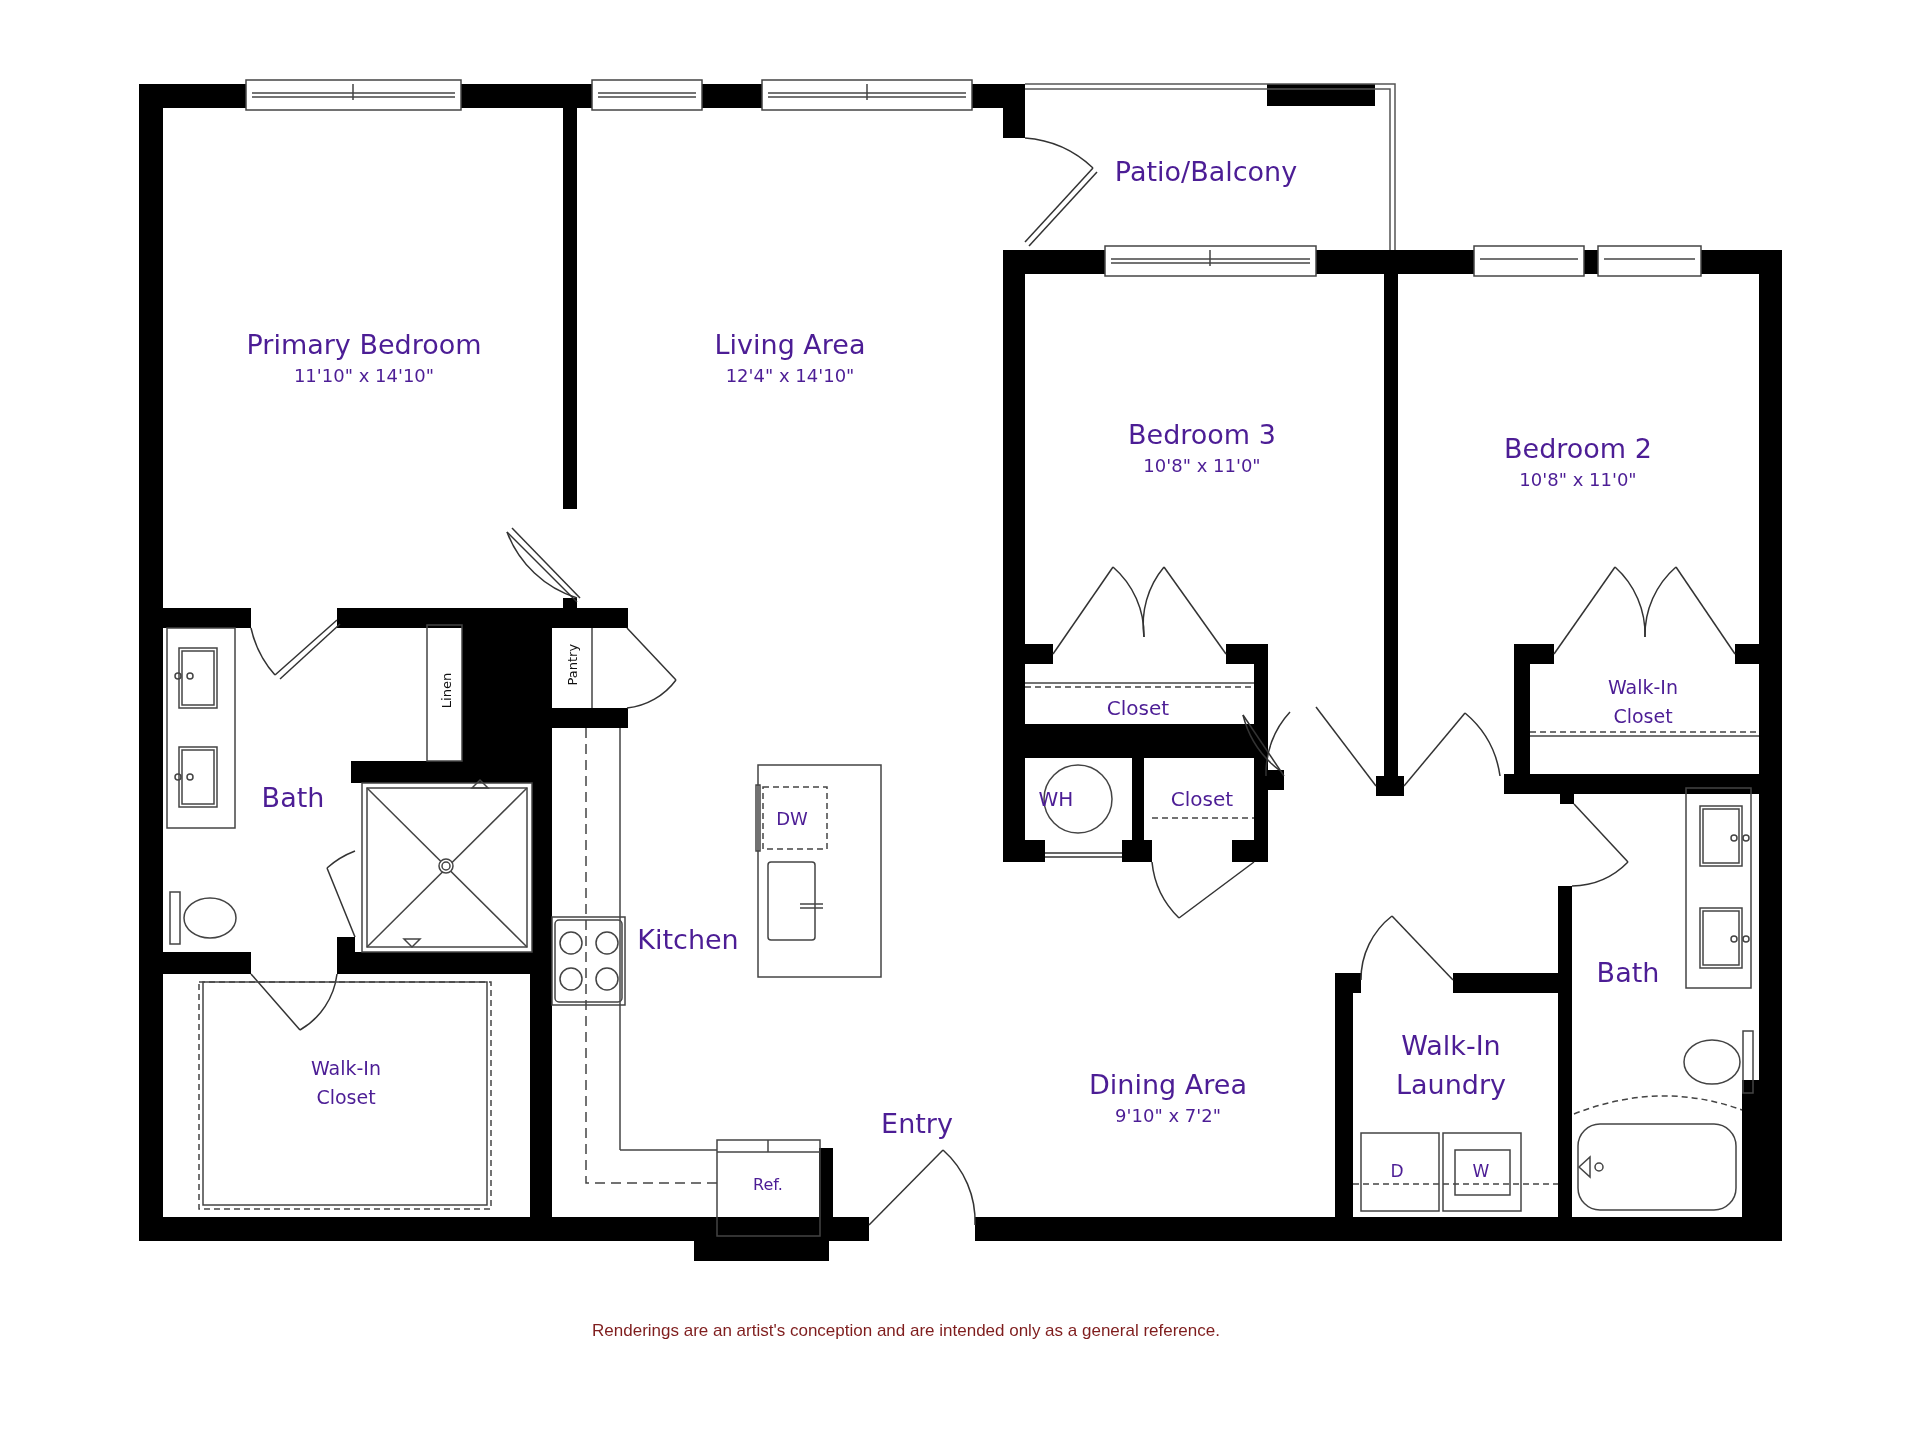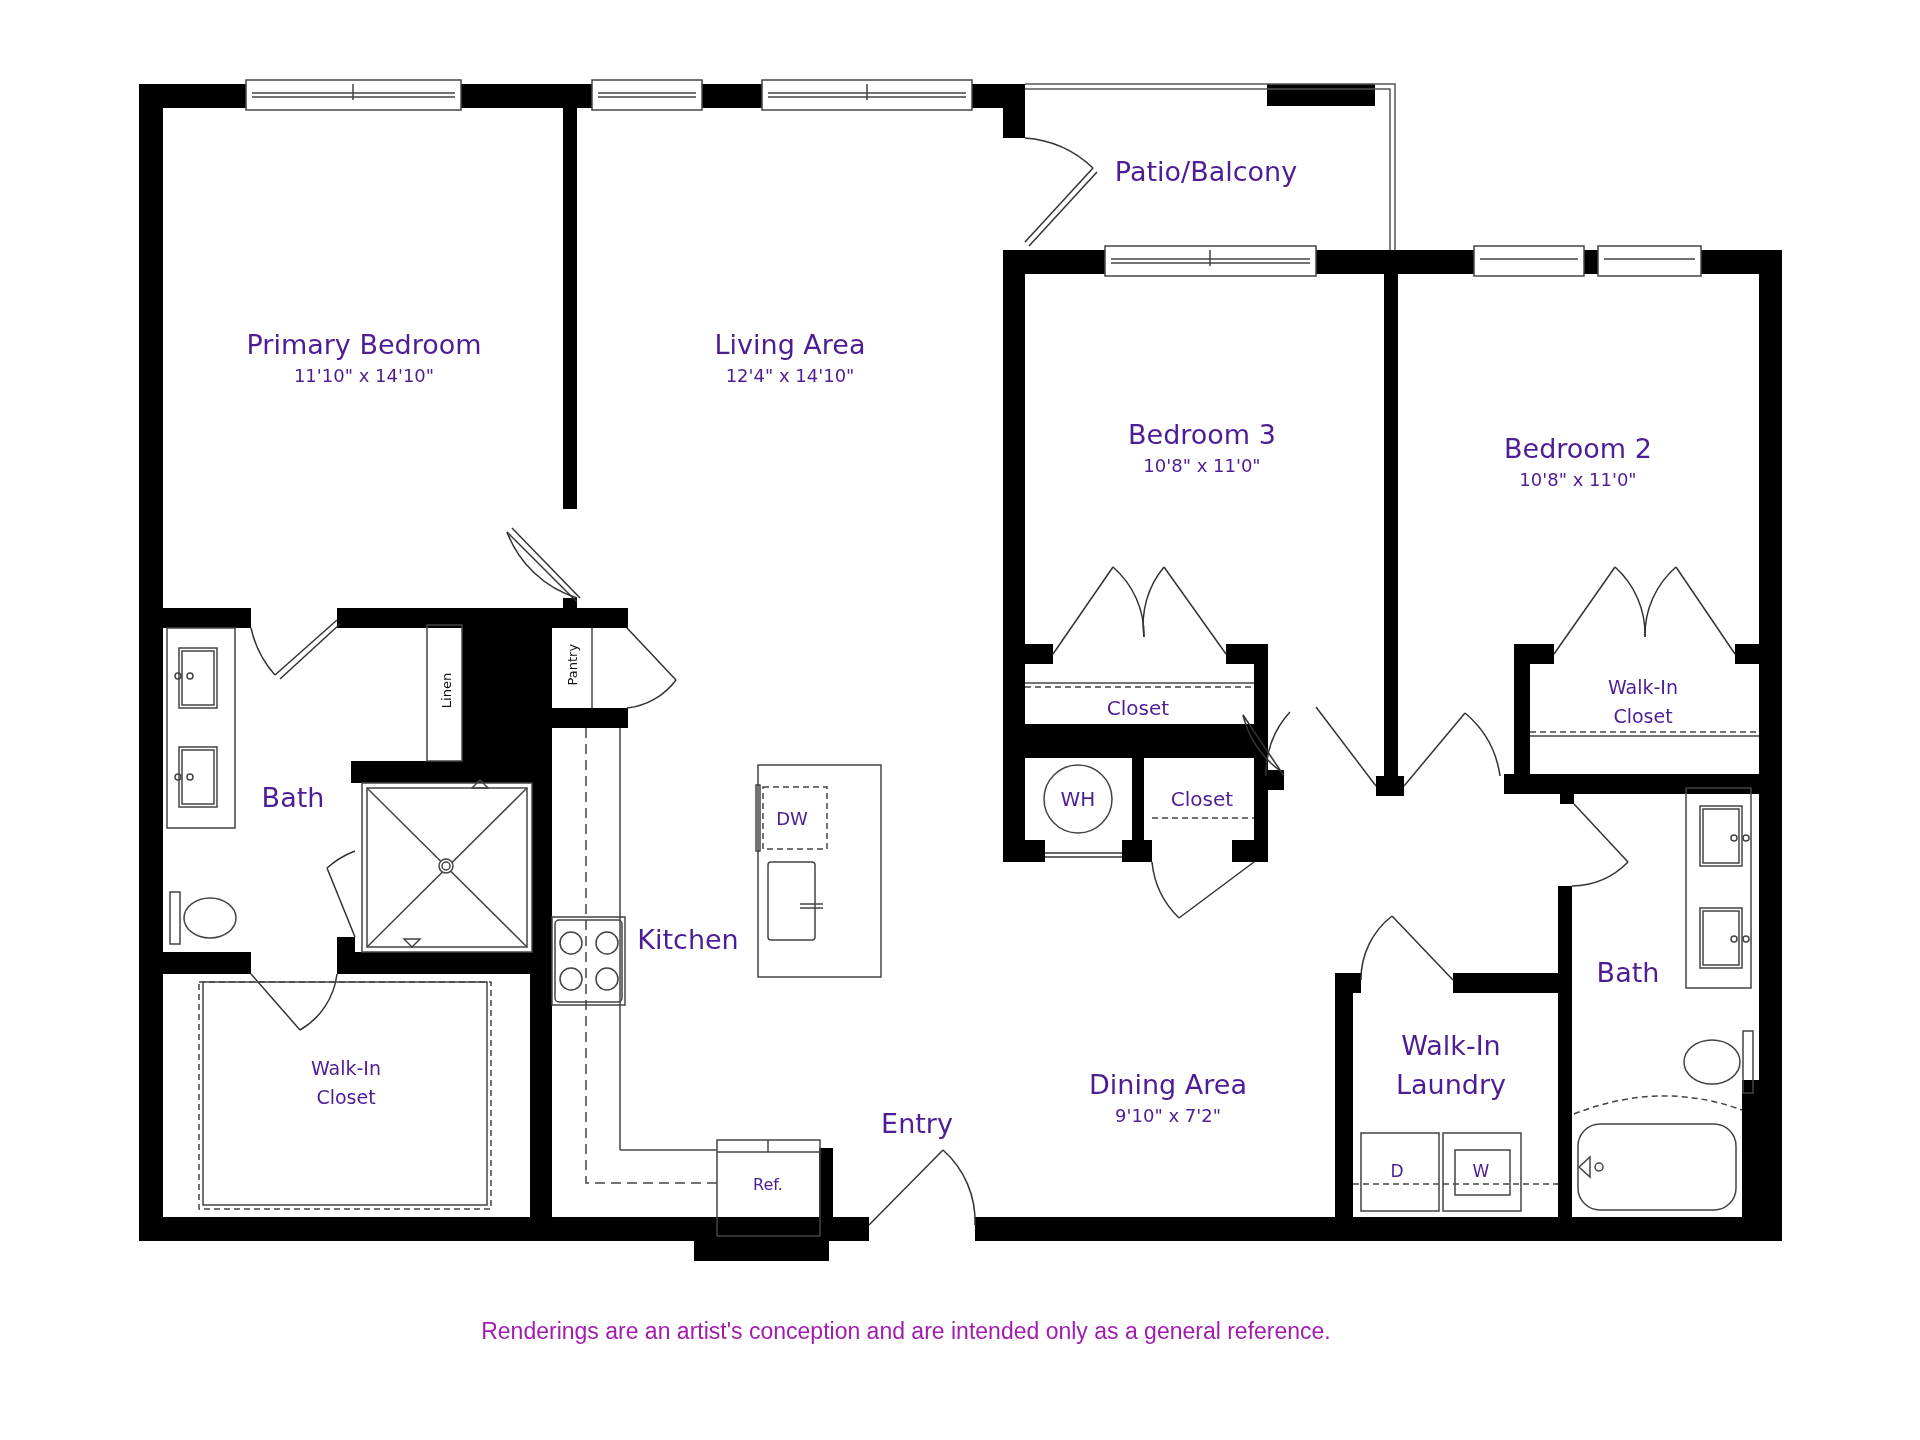--- a/index.html
+++ b/index.html
@@ -8,21 +8,21 @@
   #plan { position:absolute; left:0; top:0; width:1920px; height:1440px; }
   .lbl { position:absolute; text-align:center; transform:translateX(-50%); white-space:nowrap;
          font-family:"DejaVu Sans", sans-serif; color:#4c1d95; }
   .room-name { font-size:27px; line-height:32px; }
   .room-dim  { font-size:18px; line-height:22px; margin-top:4px; }
   .small { font-size:20px; line-height:28px; }
   .tiny  { font-size:16px; line-height:20px; }
   .vert  { position:absolute; font-size:13px; font-family:"DejaVu Sans", sans-serif;
            transform:rotate(-90deg); transform-origin:center center; white-space:nowrap; }
   #disclaimer { position:absolute; left:0; width:1812px; top:1312px; text-align:center;
-                font-family:"Liberation Sans", sans-serif; font-size:23px; line-height:38px; color:#a21caf; }
+                font-family:"Liberation Sans", sans-serif; font-size:17px; line-height:38px; color:#7f1d1d; }
 </style>
 </head>
 <body>
 
 <svg id="plan" viewBox="0 0 1920 1440" xmlns="http://www.w3.org/2000/svg">
 
   <g fill="#000">
 
     <rect x="139" y="84" width="107" height="24"></rect>
     <rect x="461" y="84" width="131" height="24"></rect>
@@ -304,21 +304,21 @@
 <div class="lbl tiny" style="left:768px; top:1175px; font-size:16px;">Ref.</div>
 <div class="lbl" style="left:917px; top:1108px;">
   <div class="room-name">Entry</div>
 </div>
 <div class="lbl" style="left:1168px; top:1069px;">
   <div class="room-name">Dining Area</div>
   <div class="room-dim">9'10" x 7'2"</div>
 </div>
 <div class="lbl small" style="left:1138px; top:694px;">Closet</div>
 <div class="lbl small" style="left:1202px; top:785px;">Closet</div>
-<div class="lbl small" style="left:1078px; top:785px;">WH</div>
+<div class="lbl small" style="left:1056px; top:785px;">WH</div>
 <div class="lbl tiny" style="left:1643px; top:673px; font-size:19px; line-height:29px;">
   <div>Walk-In</div>
   <div>Closet</div>
 </div>
 <div class="lbl" style="left:1451px; top:1026px; font-size:27px; line-height:39px;">
   <div>Walk-In</div>
   <div>Laundry</div>
 </div>
 <div class="lbl tiny" style="left:1397px; top:1161px; font-size:17px;">D</div>
 <div class="lbl tiny" style="left:1481px; top:1161px; font-size:17px;">W</div>

